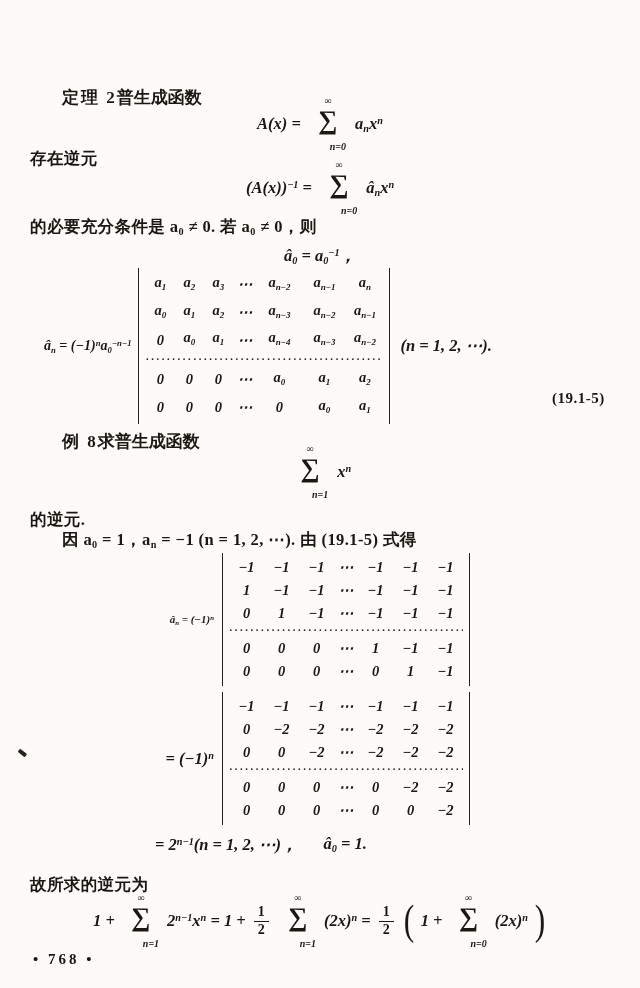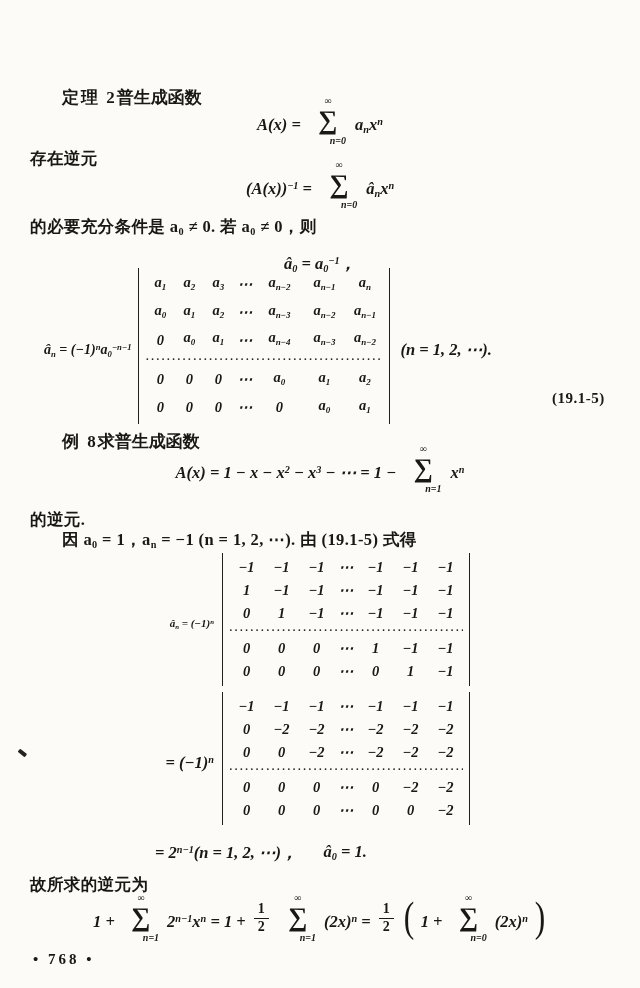--- a/index.html
+++ b/index.html
@@ -12,33 +12,33 @@
     position:relative;width:640px;height:988px;
     background:#fcfbf7;color:#1b1713;
   }
   .abs{position:absolute;}
   .t{
     font-size:16.5px;font-weight:600;letter-spacing:.4px;
     line-height:31px;white-space:nowrap;
   }
   .heading{font-size:17px;font-weight:700;white-space:nowrap;}
   .heading .hlabel{margin-right:0;letter-spacing:2px;}
-  .math{font-style:italic;font-weight:600;margin-top:8px;}
+  .math{font-style:italic;font-weight:600;}
   sup,sub{font-size:.62em;font-style:inherit;}
   sub{vertical-align:-.3em;}
   sup{vertical-align:.45em;}
   .frow{
     display:flex;align-items:center;justify-content:center;
     width:100%;font-size:16.5px;gap:6px;white-space:nowrap;
   }
   
   .bsum{display:inline-flex;flex-direction:column;align-items:center;line-height:1;margin:0 3px;}
   .bsum .top{font-size:10px;font-style:normal;margin-bottom:1px;}
   .bsum .sym{font-size:27px;font-weight:600;}
-  .bsum .bot{font-size:10px;margin-top:2px;padding-left:20px;}
+  .bsum .bot{font-size:10px;margin-top:8px;padding-left:20px;}
   
   .frac{display:inline-flex;flex-direction:column;align-items:center;line-height:1.05;margin:0 3px;font-size:14px;font-weight:700;}
   .frac .num{border-bottom:1.6px solid #1b1713;padding:0 4px 1px;}
   .frac .den{padding-top:1px;}
   .bp{font-size:42px;font-weight:400;font-style:normal;line-height:.9;transform:scaleX(.75);}
   
   .det{
     display:inline-block;
     border-left:1.8px solid #221e19;border-right:1.8px solid #221e19;
     padding:3px 6px;vertical-align:middle;
@@ -159,21 +159,20 @@
       </span>
     <span class="math" style="font-size:16.5px;margin-left:10px;">(n = 1, 2, ⋯).</span>
   </div>
   <div class="abs eqlabel" style="top:390px;left:521px;">(19.1-5)</div>
 
   <div class="abs heading" style="top:430px;left:62px;">
     <span class="hlabel">例 8</span><span>求普生成函数</span>
   </div>
 
   <div class="abs frow" style="top:444px;left:0;">
-    <span class="math">A(x) = 1 − x − x<sup>2</sup> − x<sup>3</sup> − ⋯ = 1 −</span>
     <span class="bsum">
       <span class="top">∞</span>
       <span class="sym">∑</span>
       <span class="bot math">n=1</span>
     </span>
     <span class="math">x<sup>n</sup></span>
   </div>
 
   <div class="abs t" style="top:504px;left:30px;">的逆元.</div>
 

